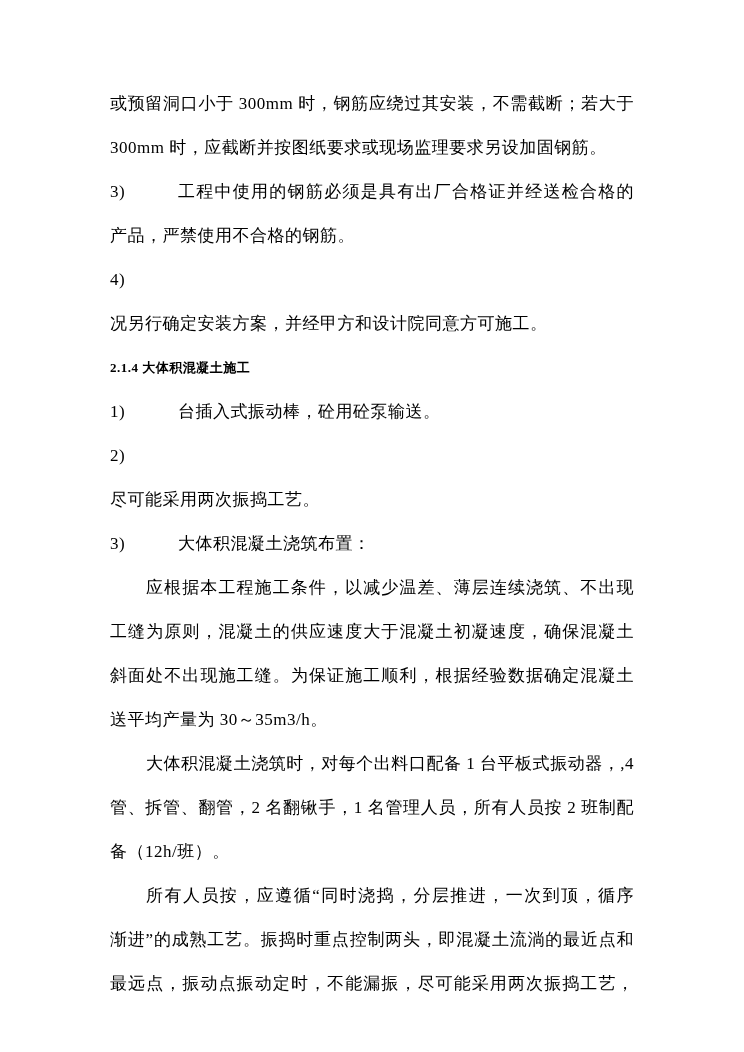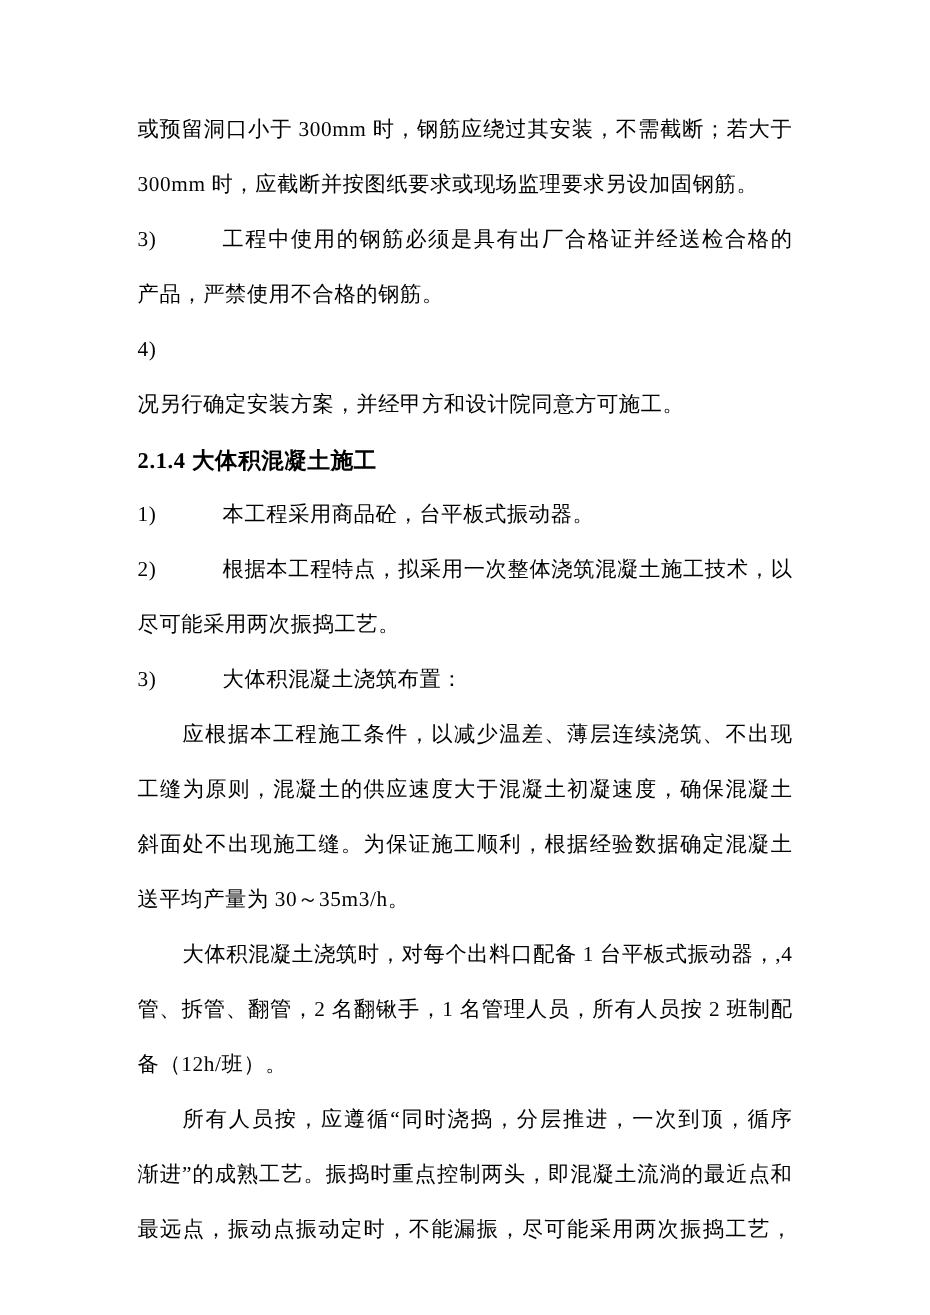--- a/index.html
+++ b/index.html
@@ -52,21 +52,21 @@
   .line.numbered.j {
     white-space: nowrap;
   }
   .line.numbered.j .txt {
     white-space: normal;
     text-align: justify;
     text-align-last: justify;
   }
   .line.heading {
     font-weight: bold;
-    font-size: 18px;
+    font-size: 13px;
   }
 </style>
 </head>
 <body>
 
 <div class="page">
   <div class="content">
 
     <div class="line j">或预留洞口小于 300mm 时，钢筋应绕过其安装，不需截断；若大于</div>
     <div class="line">300mm 时，应截断并按图纸要求或现场监理要求另设加固钢筋。</div>
@@ -79,26 +79,25 @@
 
     <div class="line numbered j">
       <span class="num">4)</span>
     </div>
     <div class="line">况另行确定安装方案，并经甲方和设计院同意方可施工。</div>
 
     <div class="line heading">2.1.4 大体积混凝土施工</div>
 
     <div class="line numbered">
       <span class="num">1)</span>
-      <span class="txt">本工程采用商品砼，台平板式振动器。</span>
+      <span class="txt">台插入式振动棒，砼用砼泵输送。</span>
     </div>
 
     <div class="line numbered j">
       <span class="num">2)</span>
-      <span class="txt">根据本工程特点，拟采用一次整体浇筑混凝土施工技术，以</span>
     </div>
     <div class="line">尽可能采用两次振捣工艺。</div>
 
     <div class="line numbered">
       <span class="num">3)</span>
       <span class="txt">大体积混凝土浇筑布置：</span>
     </div>
 
     <div class="line indent j">应根据本工程施工条件，以减少温差、薄层连续浇筑、不出现施</div>
     <div class="line j">工缝为原则，混凝土的供应速度大于混凝土初凝速度，确保混凝土在</div>

